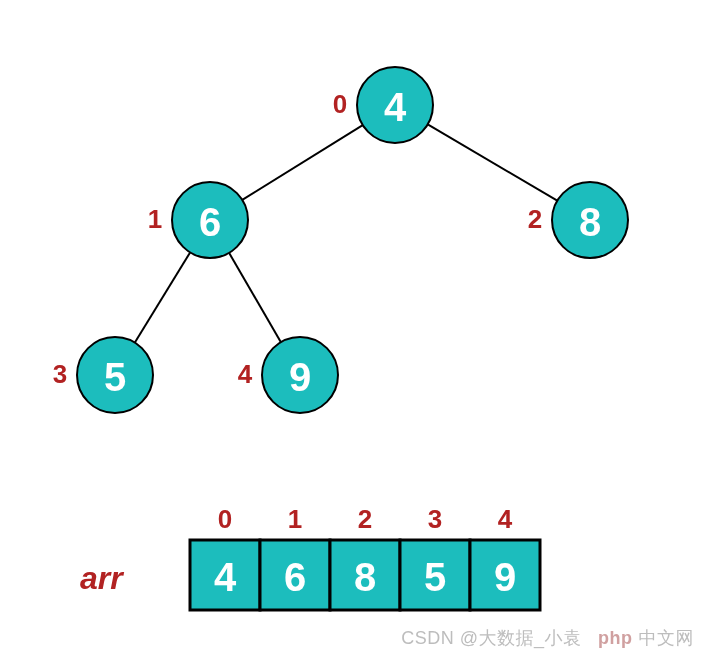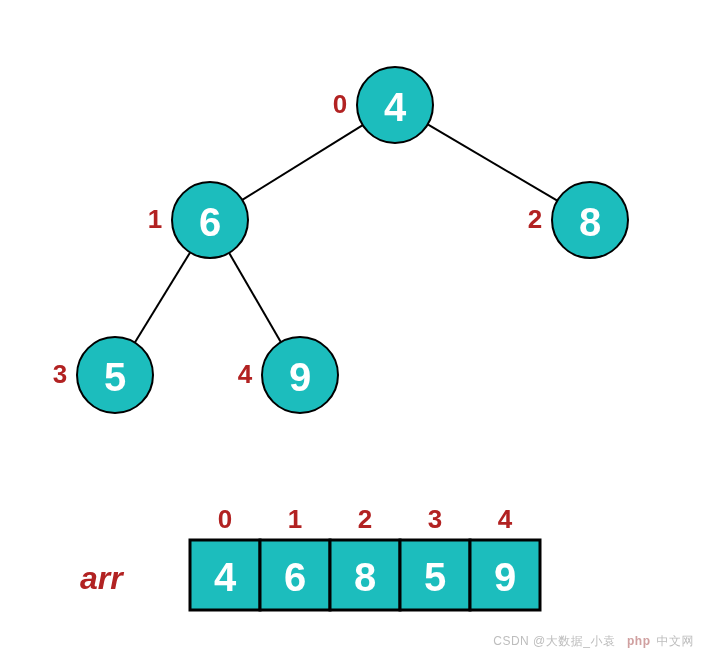--- a/index.html
+++ b/index.html
@@ -52,21 +52,21 @@
     fill: #ffffff;
     font-size: 40px;
     font-weight: bold;
     text-anchor: middle;
     dominant-baseline: central;
   }
   .watermark {
     position: absolute;
     right: 8px;
     bottom: 4px;
-    font-size: 12px;
+    font-size: 18px;
     color: #bdbdbd;
     letter-spacing: 0.5px;
   }
   .watermark .php {
     color: #d0a0a0;
     font-weight: bold;
     margin-right: 6px;
   }
 </style>
 </head>

